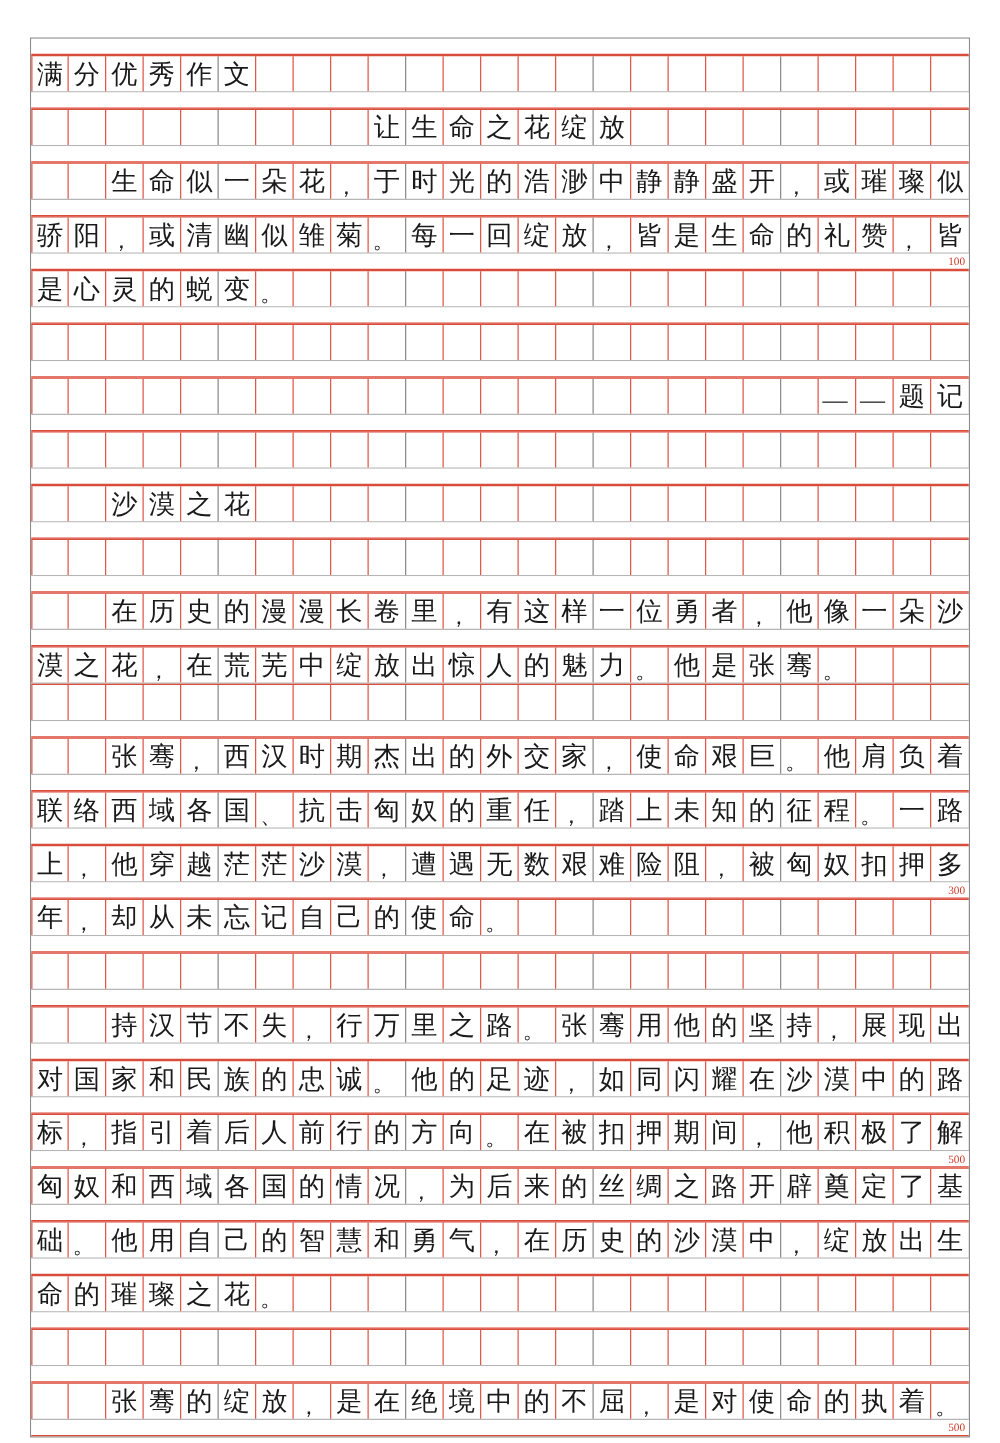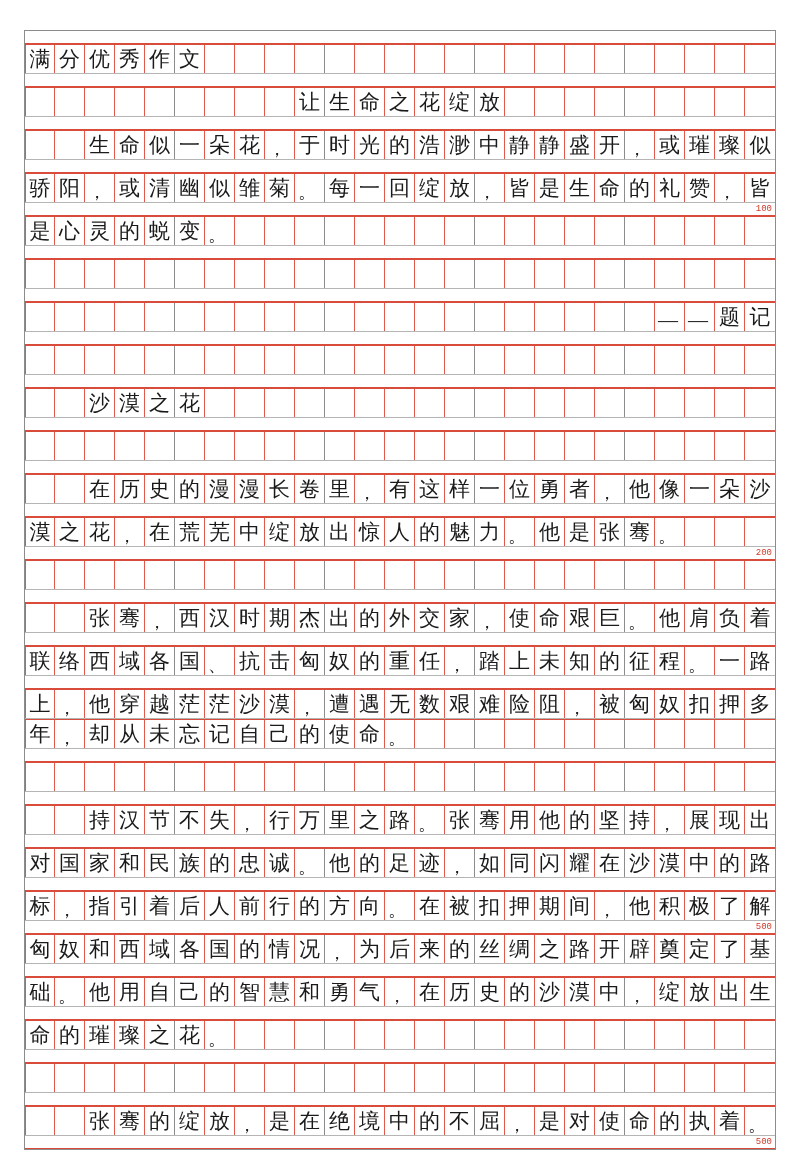--- a/index.html
+++ b/index.html
@@ -101,21 +101,21 @@
   }
   .cell.dash { font-size: 20px; letter-spacing: -2px; }
 
   
   .count-marker {
     position: absolute;
     right: 3px;
     bottom: 0px;
     font-size: 9px;
     color: #d03a28;
-    font-family: Liberation Mono, monospace;
+    font-family: Liberation Serif, serif;
     line-height: 11px;
   }
 </style>
 </head>
 <body>
 
 <div class="sheet-header">
   <div class="hdr-field">
     <span class="hdr-label">班级：</span>
     <span class="hdr-rule w1"></span>
@@ -459,23 +459,20 @@
       <div class="cell punct">。</div>
       <div class="cell">他</div>
       <div class="cell">是</div>
       <div class="cell">张</div>
       <div class="cell">骞</div>
       <div class="cell punct">。</div>
       <div class="cell"></div>
       <div class="cell"></div>
       <div class="cell"></div>
     </div>
-    <div class="grid-row gap">
-      <span class="count-marker">200</span>
-    </div>
     <div class="grid-row cells">
       <div class="cell"></div>
       <div class="cell"></div>
       <div class="cell"></div>
       <div class="cell"></div>
       <div class="cell"></div>
       <div class="cell"></div>
       <div class="cell"></div>
       <div class="cell"></div>
       <div class="cell"></div>
@@ -573,20 +570,23 @@
       <div class="cell">险</div>
       <div class="cell">阻</div>
       <div class="cell punct">，</div>
       <div class="cell">被</div>
       <div class="cell">匈</div>
       <div class="cell">奴</div>
       <div class="cell">扣</div>
       <div class="cell">押</div>
       <div class="cell">多</div>
     </div>
+    <div class="grid-row gap">
+      <span class="count-marker">300</span>
+    </div>
     <div class="grid-row cells">
       <div class="cell">年</div>
       <div class="cell punct">，</div>
       <div class="cell">却</div>
       <div class="cell">从</div>
       <div class="cell">未</div>
       <div class="cell">忘</div>
       <div class="cell">记</div>
       <div class="cell">自</div>
       <div class="cell">己</div>

